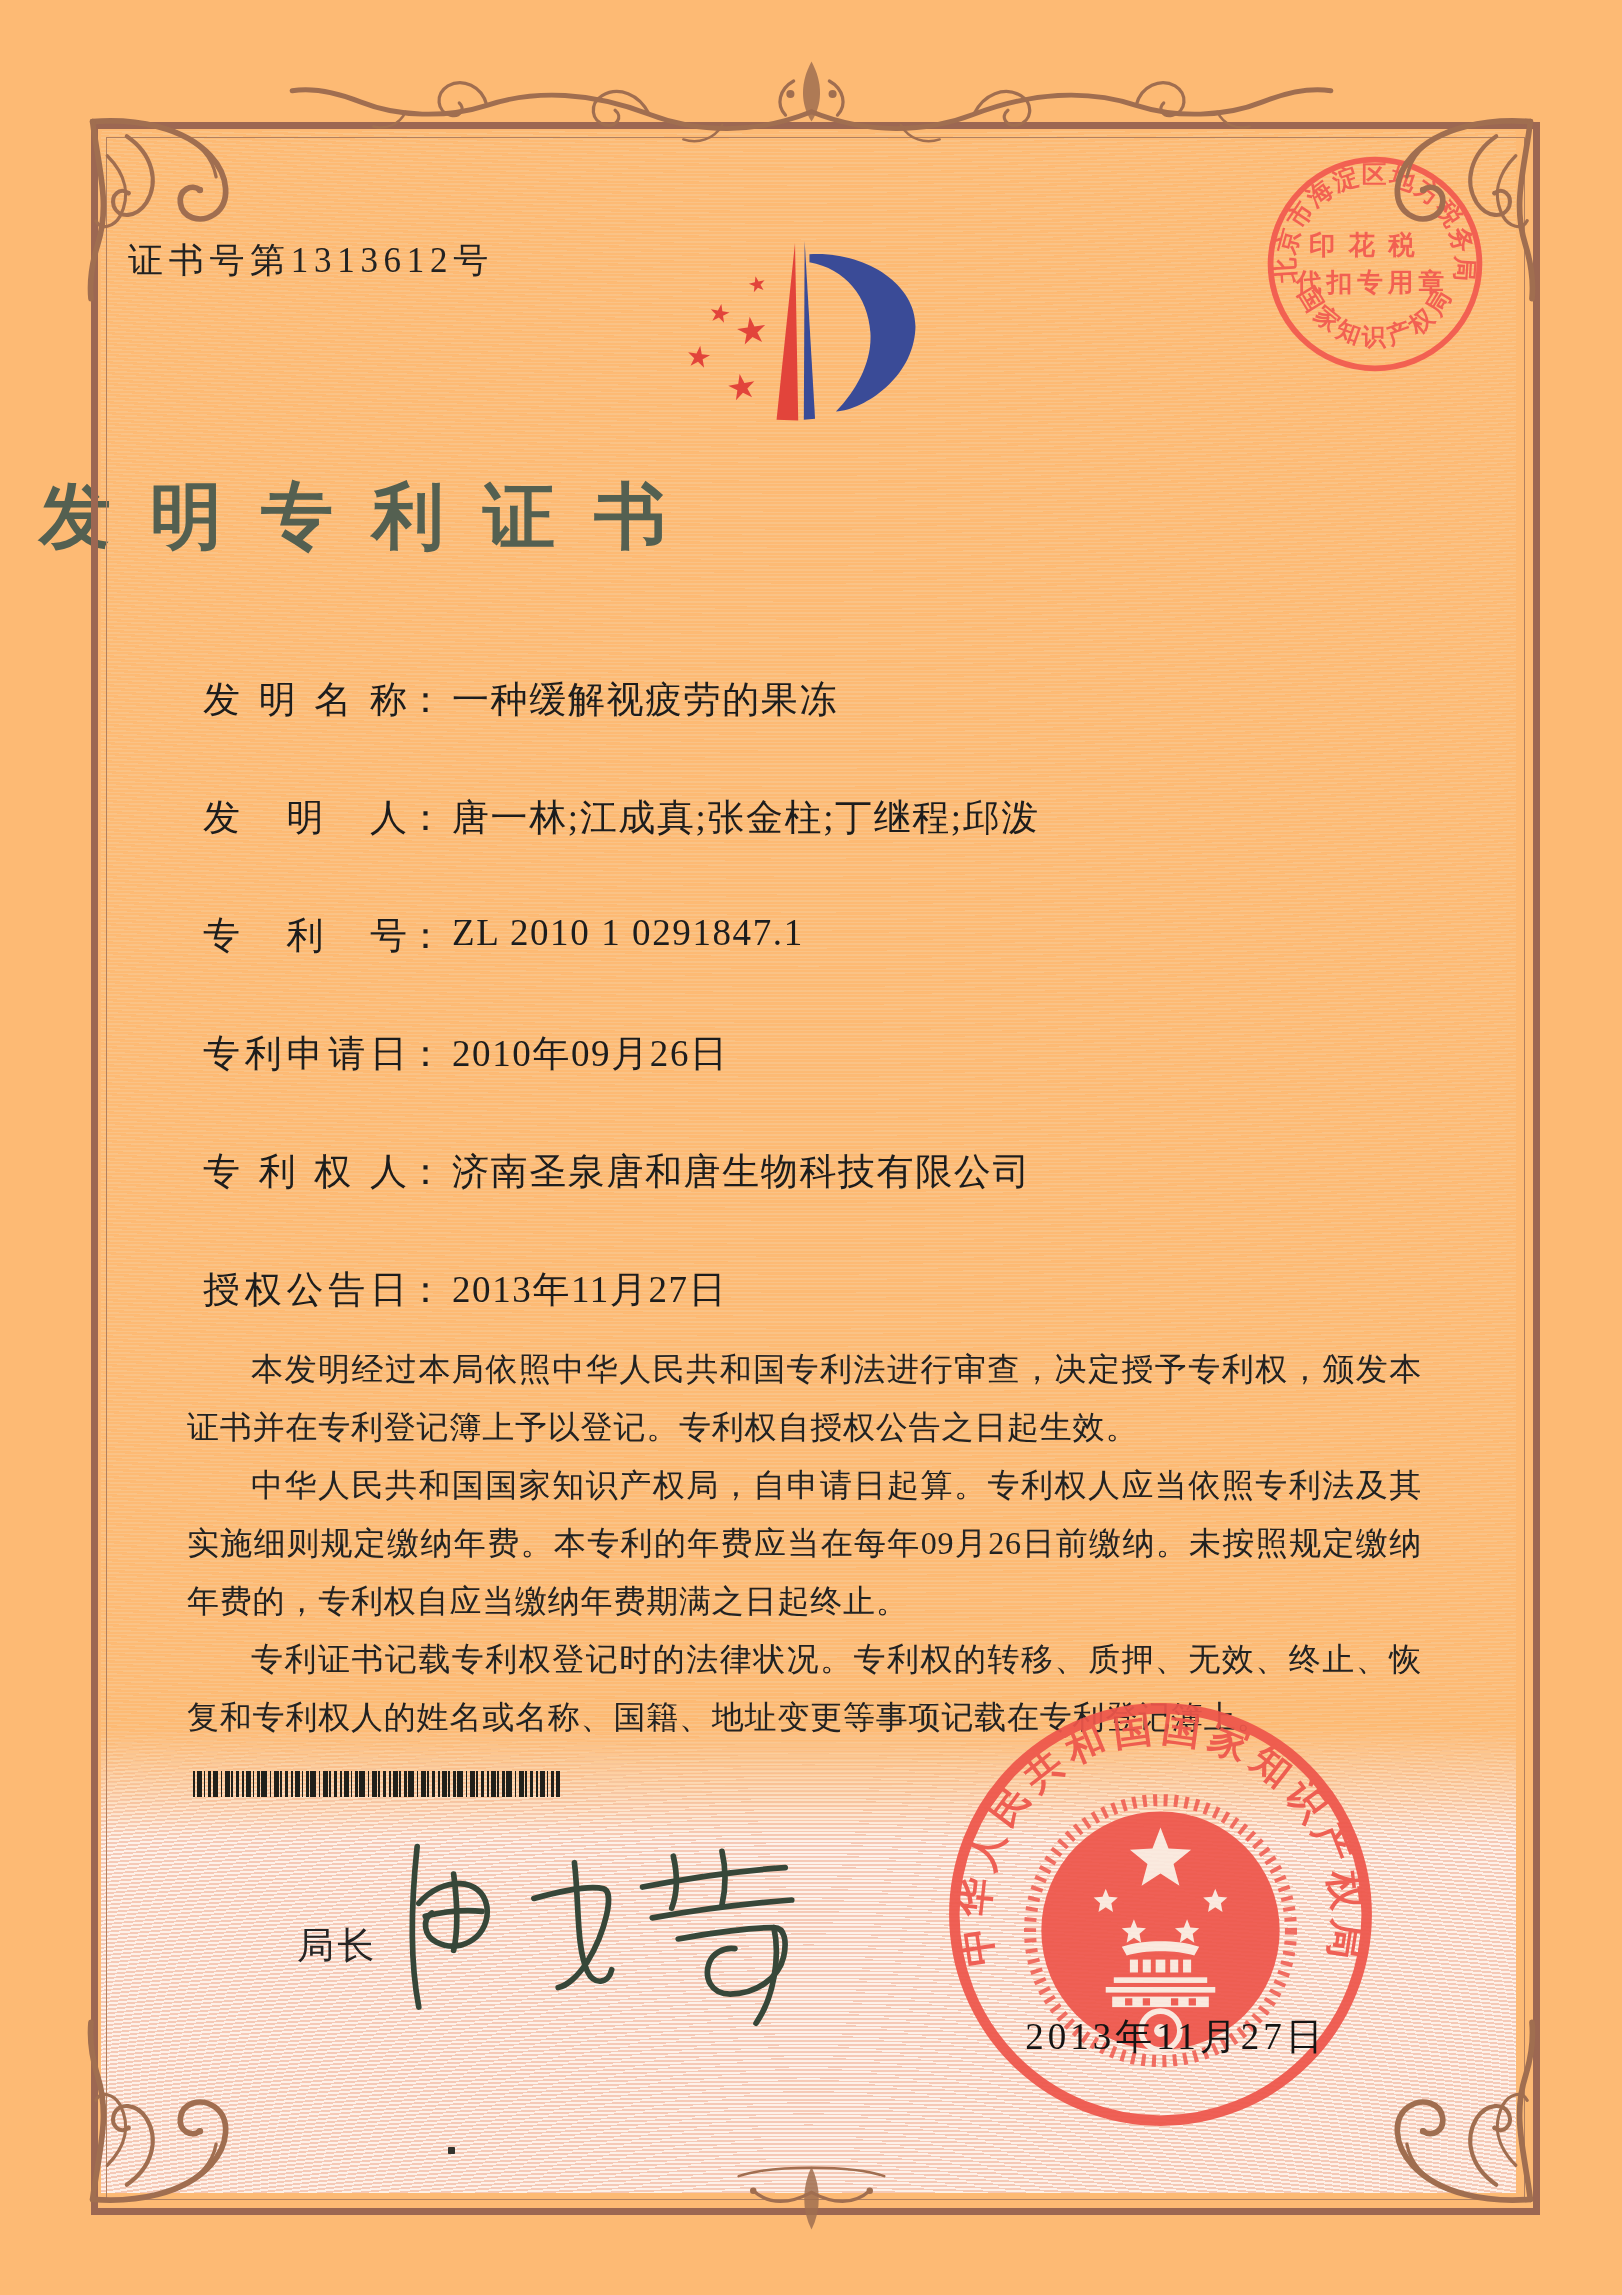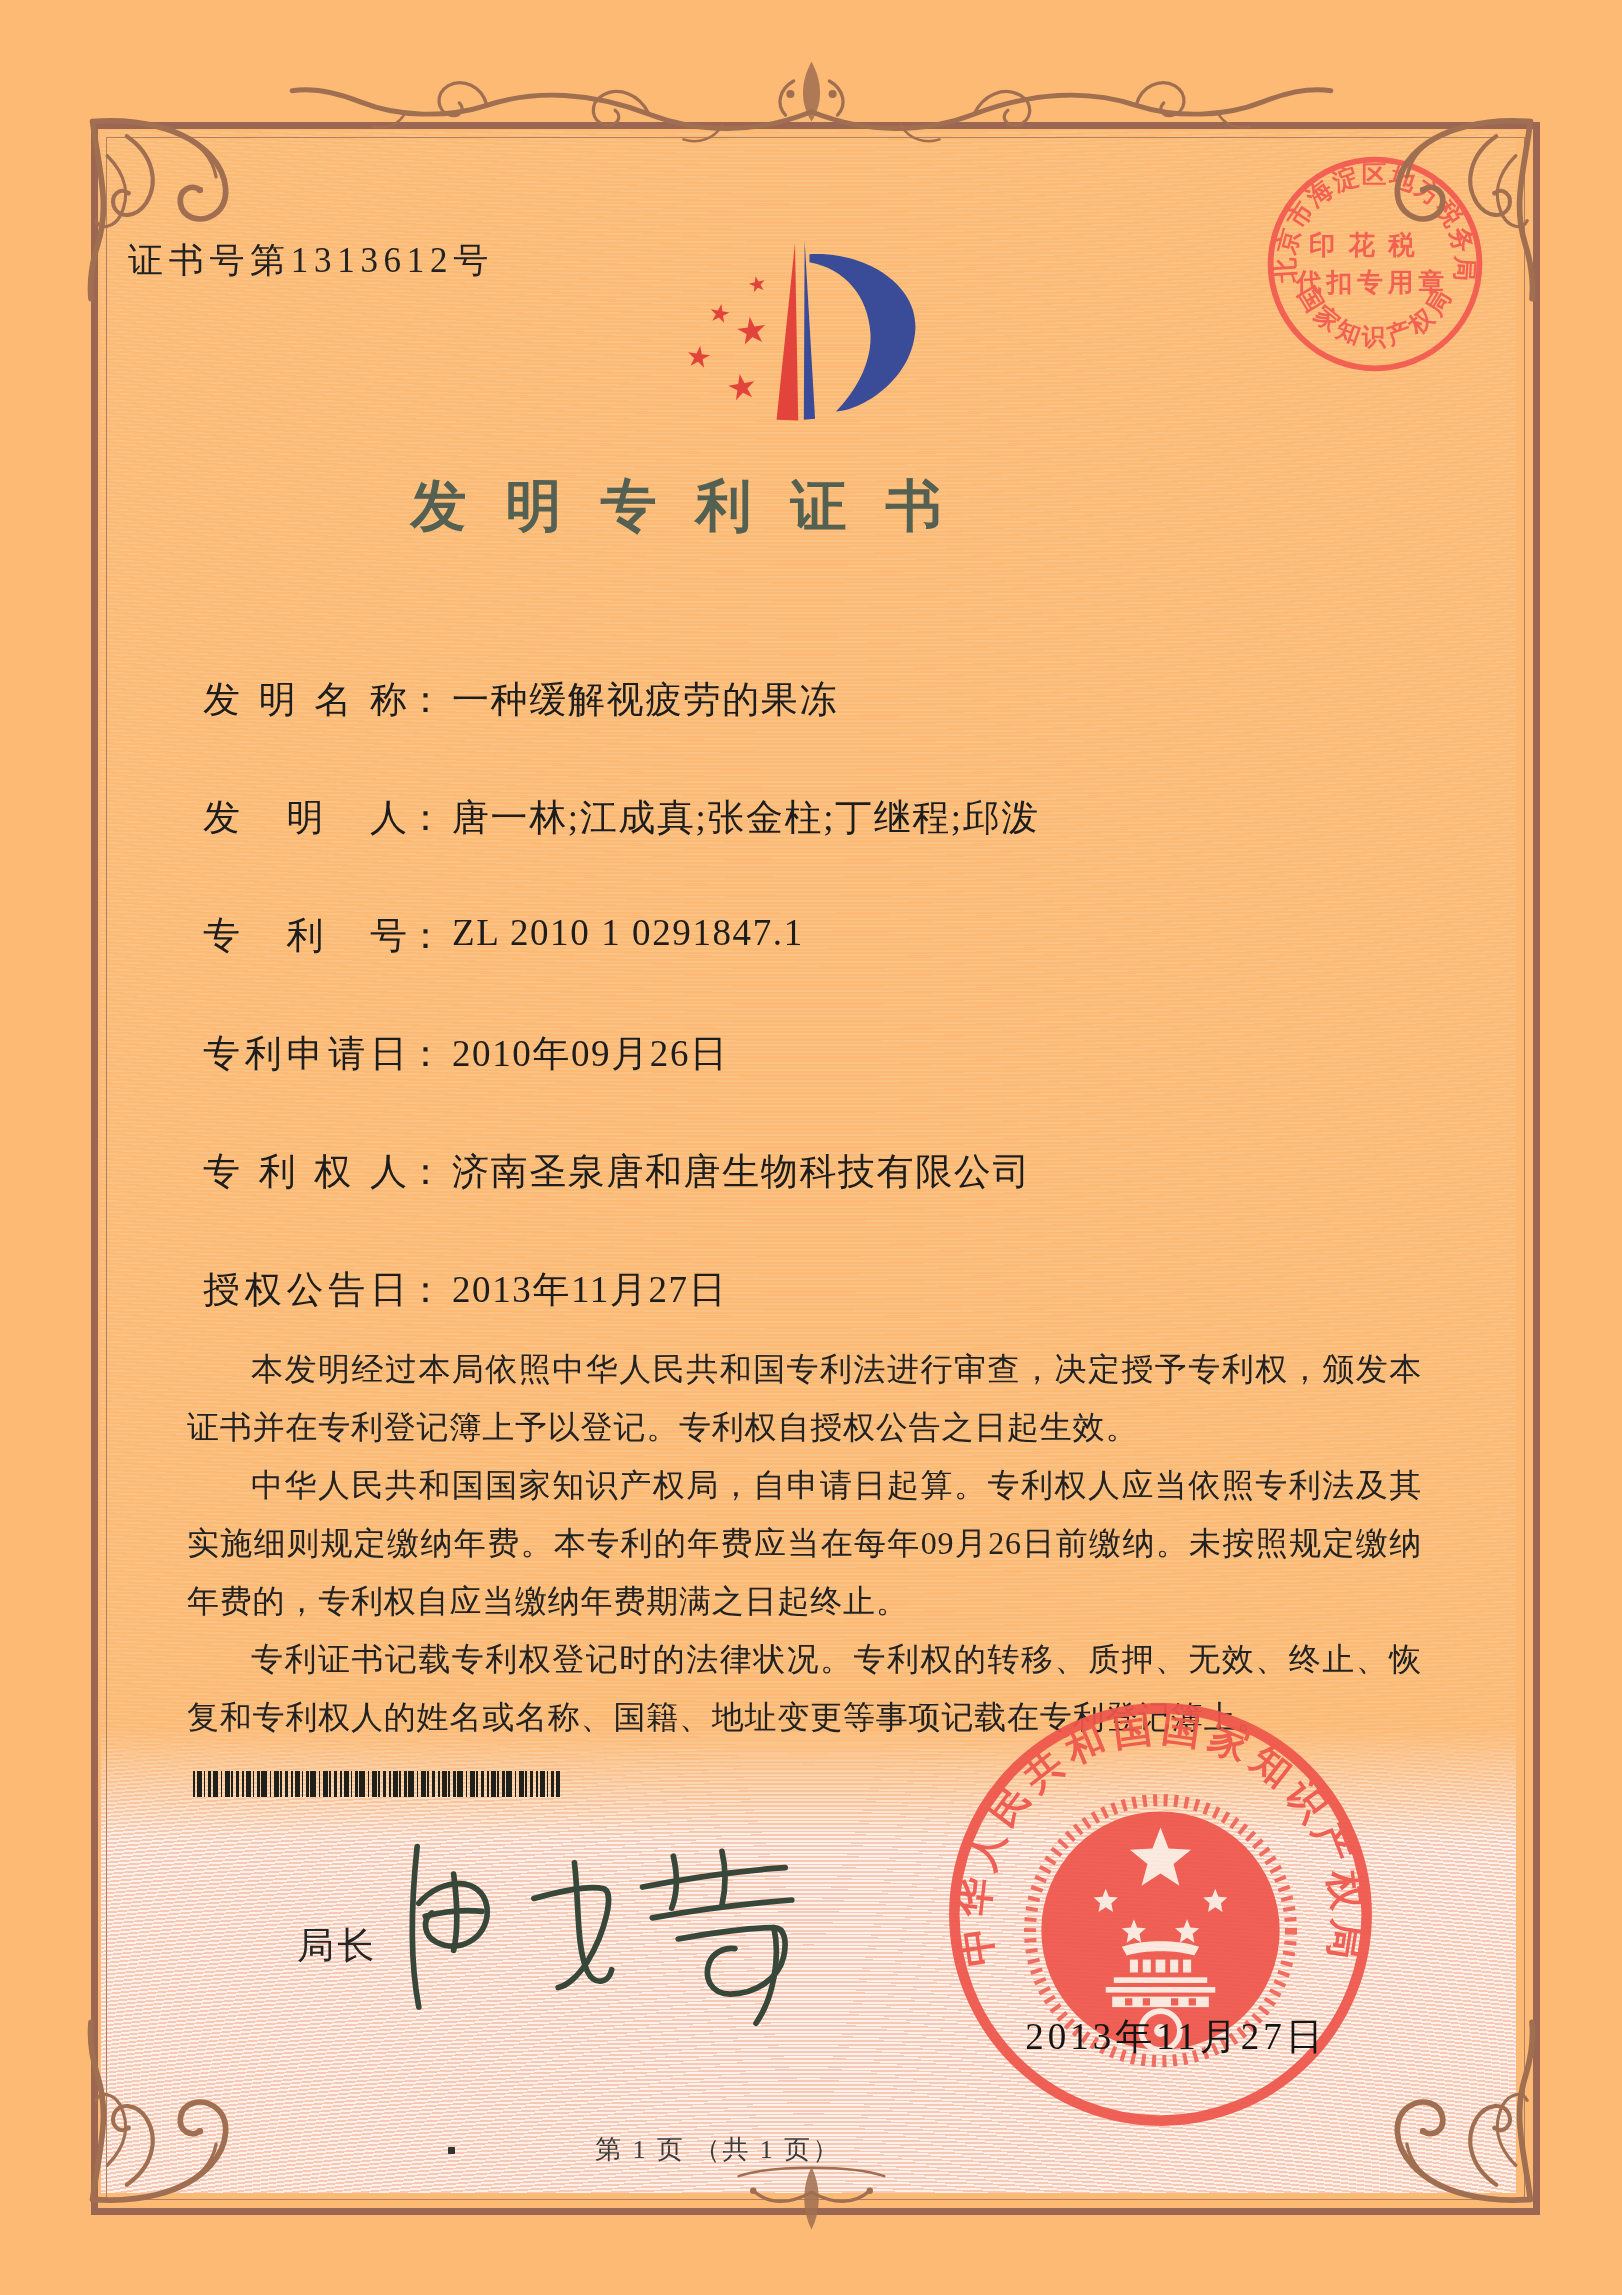--- a/index.html
+++ b/index.html
@@ -28,22 +28,22 @@
     background:repeating-radial-gradient(2597px 795px at 50% 185%,
       #f5c9b6 0 5.7px, #fdf1e9 5.7px 12px);
     -webkit-mask-image:linear-gradient(to bottom, transparent 0, #000 114px);
     mask-image:linear-gradient(to bottom, transparent 0, #000 114px);
     z-index:2;}
   
   .cert-no{position:absolute;left:128px;top:237px;font-size:35px;color:#222;
     letter-spacing:5.7px;z-index:5;}
   .logo{position:absolute;left:665px;top:217px;width:321px;height:248px;z-index:5;}
   .tax-stamp{position:absolute;left:1259px;top:148px;width:232px;height:232px;z-index:6;opacity:.92;}
-  .doc-title{position:absolute;left:0;top:469px;width:1352px;text-align:center;
-    font-size:56px;font-weight:600;color:#546051;letter-spacing:39px;text-indent:39px;z-index:5;}
+  .doc-title{position:absolute;left:0;top:469px;width:1352px;
+    font-size:72px;font-weight:600;color:#546051;letter-spacing:39px;text-indent:39px;z-index:5;}
   
   .fields{position:absolute;left:203px;top:675px;z-index:5;}
   .f-row{height:118px;font-size:37px;color:#1d1d1d;white-space:nowrap;}
   .f-label{display:inline-block;width:204px;text-align:justify;text-align-last:justify;vertical-align:top;}
   .f-colon{display:inline-block;vertical-align:top;}
   .f-value{display:inline-block;margin-left:8px;vertical-align:top;letter-spacing:1.6px;}
   
   .body-text{position:absolute;left:187px;top:1340px;width:1235px;z-index:5;
     font-size:32px;line-height:58px;color:#222;text-align:justify;letter-spacing:0.8px;}
   .body-text p{margin:0;text-indent:2em;}
@@ -247,16 +247,15 @@
         <rect x="293" y="384" width="9" height="9"></rect>
         <rect x="315" y="384" width="9" height="9"></rect>
       </g>
       <circle cx="280" cy="424" r="24" fill="none" stroke="#faeadf" stroke-width="7"></circle>
       <circle cx="280" cy="424" r="8" fill="#faeadf"></circle>
     </g>
   </svg>
   <div class="seal-date">2013年11月27日</div>
 
   <div class="ink-speck"></div>
-  <div class="footer">第 1 页 （共 1 页）</div>
 
 </div>
 
 
 </body></html>

